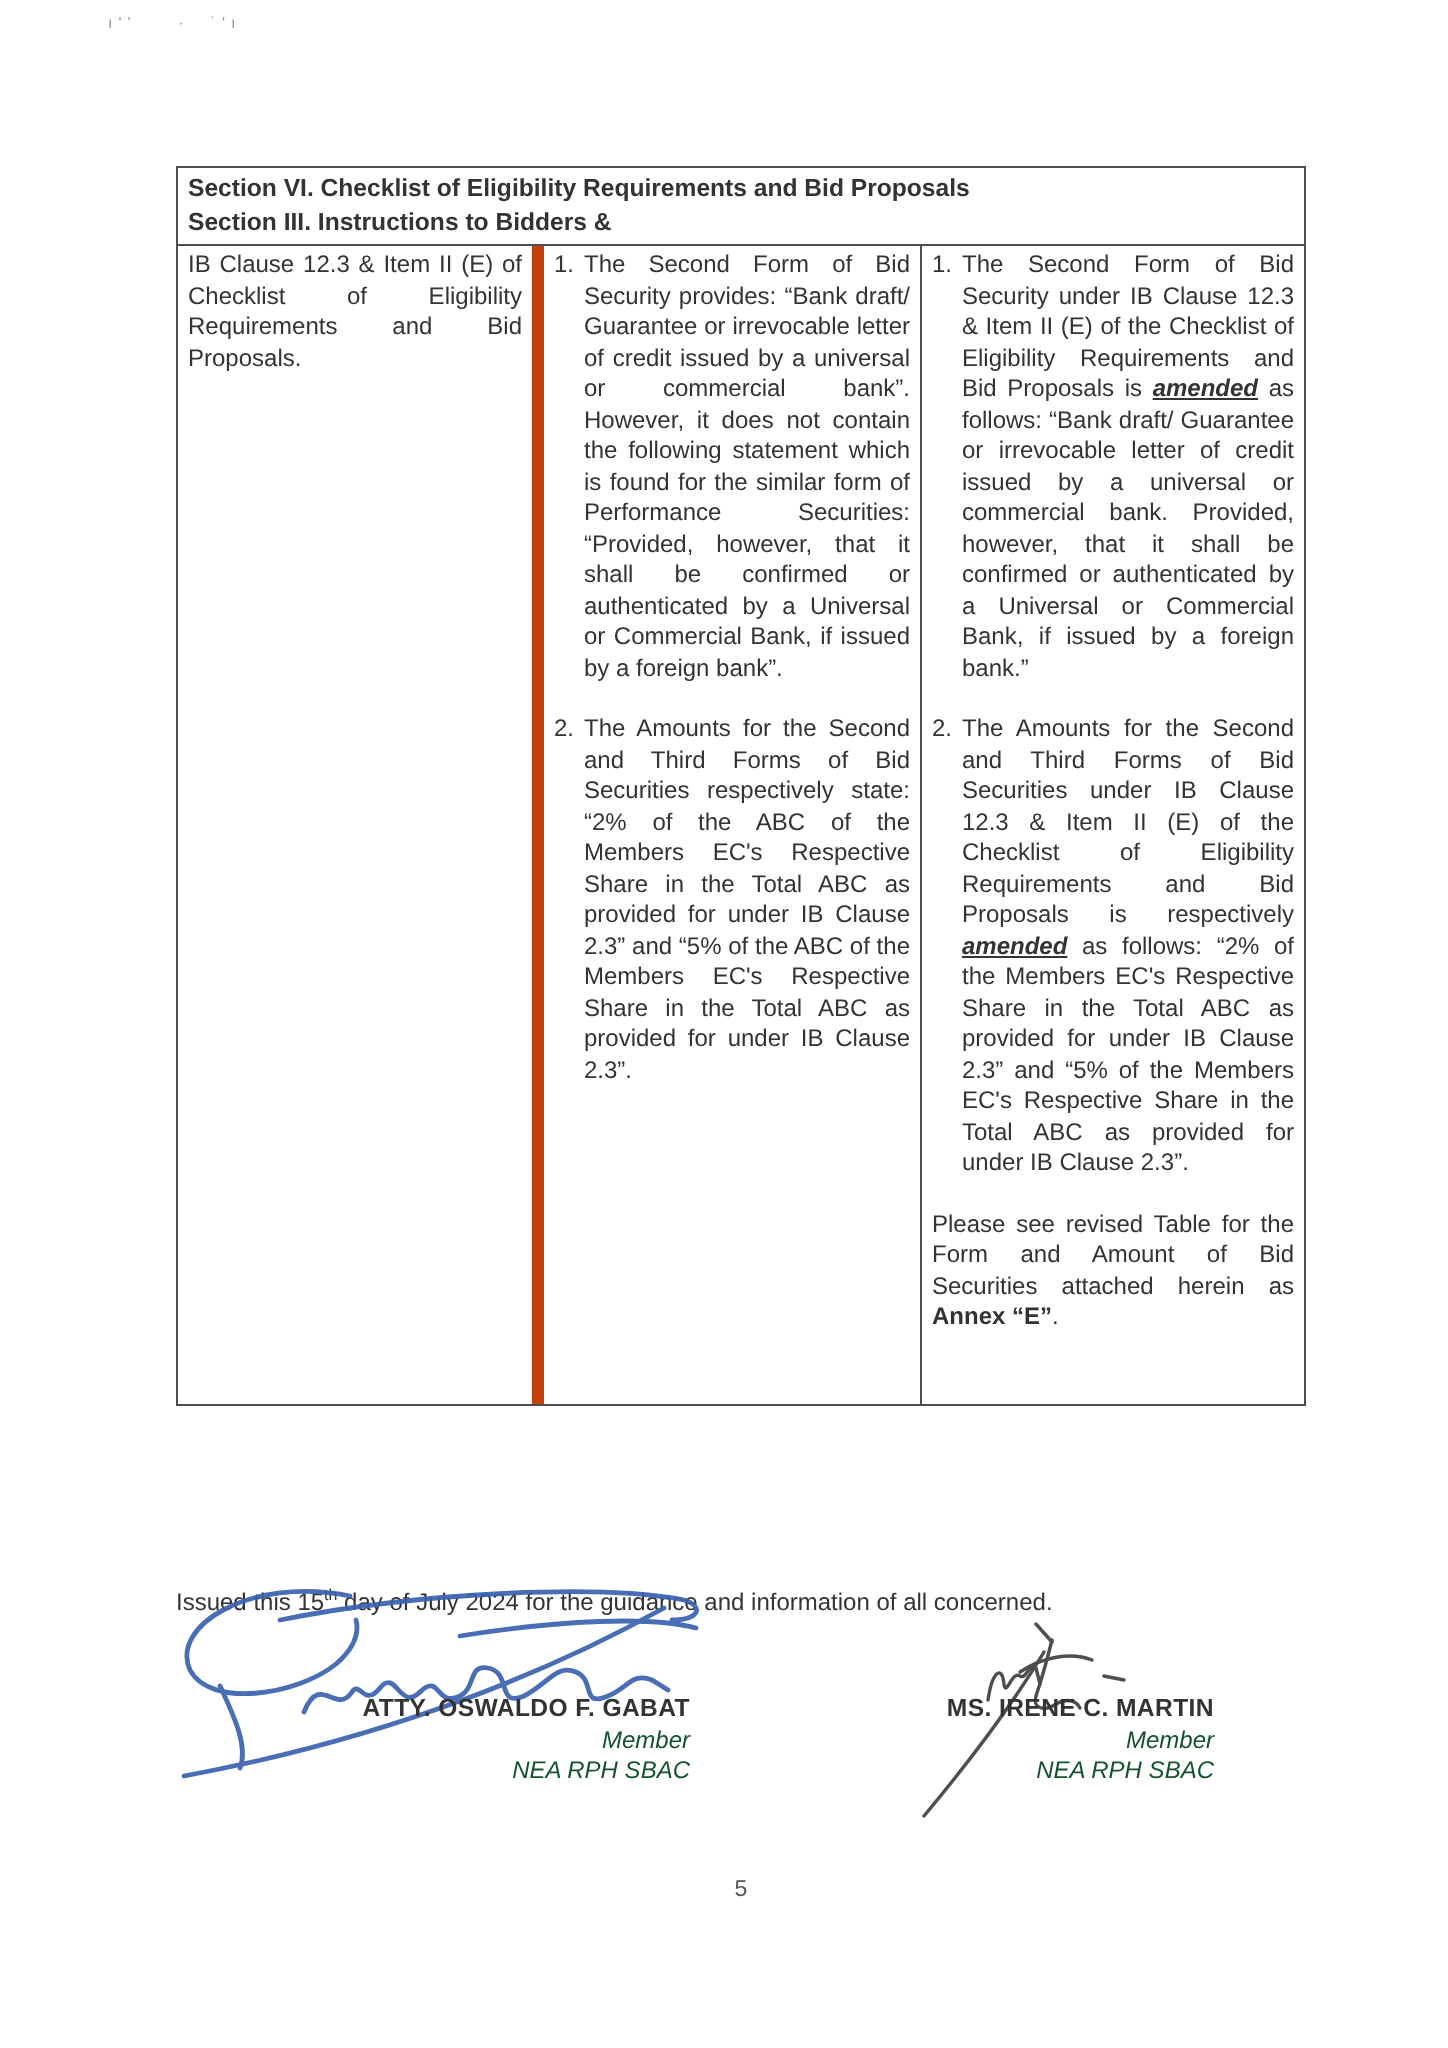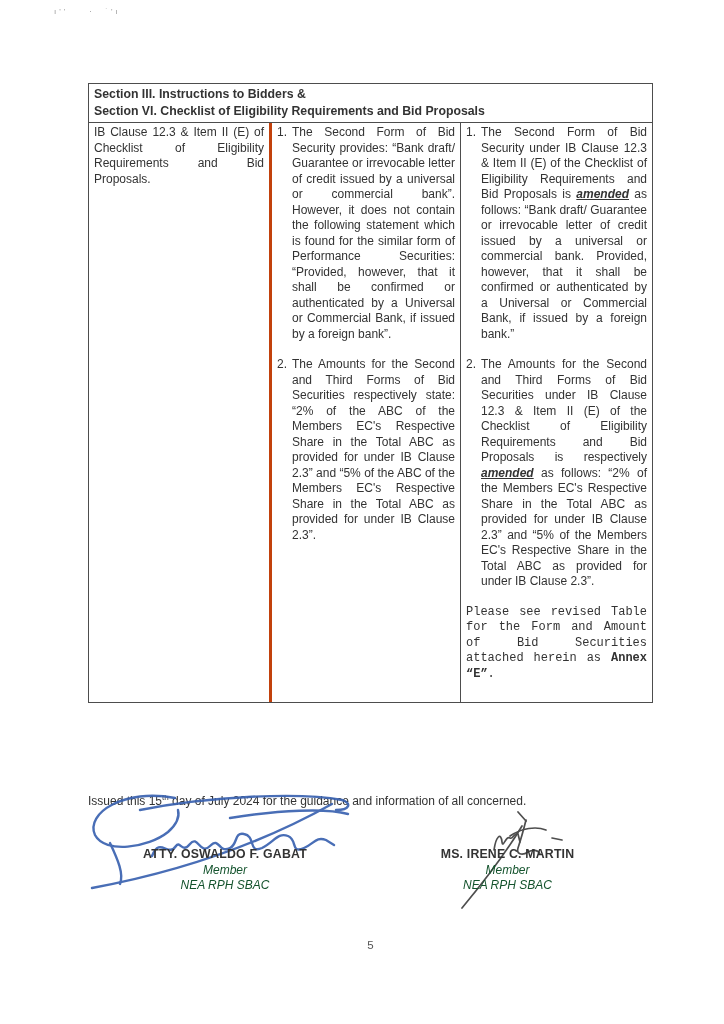--- a/index.html
+++ b/index.html
@@ -15,63 +15,63 @@
     white-space:pre; user-select:none;
   }
   
   .doc-table {
     position:absolute; left:88px; top:83px; width:565px;
     border:1px solid #4d4d4d; font-size:12px; line-height:15.5px;
   }
   .trow { display:flex; border-bottom:1px solid #4d4d4d; }
   .trow.last { border-bottom:none; }
   .cell { padding:2px 5px 4px 5px; }
-  .c1 { width:183px; border-right:3px solid #c2410c; }
+  .c1 { width:183px; border-right:6px solid #c2410c; }
   .c2 { width:189px; border-right:1px solid #4d4d4d; }
   .c3 { flex:1; min-width:0; }
   .row1 .cell { height:74px; }
   .section-cell {
     width:100%; font-weight:bold; font-size:12.3px; line-height:16.5px;
     padding:2px 5px 3px 5px;
   }
   .row3 .cell { min-height:579px; }
   .just { text-align:justify; }
   .li { display:flex; margin-bottom:15px; }
   .li:last-of-type { margin-bottom:0; }
   .num { width:15px; flex:none; }
   .litext { flex:1; min-width:0; text-align:justify; }
   .emph { font-weight:bold; font-style:italic;text-decoration:underline; }
   .b { font-weight:bold; }
-  .note { text-align:justify; margin-top:6px;font-family:Liberation Mono, monospace; }
+  .note { text-align:justify; margin-top:6px; }
   
   .issued { position:absolute; left:88px; top:794px; width:566px; font-size:12px; }
   .issued sup { font-size:8px; vertical-align:super; line-height:0; }
-  .sig-block { position:absolute; text-align:center; font-size:12px; line-height:15.5px; }
+  .sig-block { position:absolute; text-align:right; font-size:12px; line-height:15.5px; }
   .sig-left  { left:105px; top:847px; width:240px; }
-  .sig-right { left:390px; top:847px; width:235px; }
+  .sig-right { left:372px; top:847px; width:235px; }
   .sig-name { font-weight:bold; font-size:12.3px; letter-spacing:.2px; }
   .sig-title, .sig-org { font-style:italic; color:#14532d; }
   .sig-svg { position:absolute; left:80px; top:788px; pointer-events:none; }
   .pagenum {
     position:absolute; left:88px; top:939px; width:565px;
     text-align:center; font-size:11.5px; color:#555;
   }
 </style>
 </head>
 <body>
 
 <div class="specks">ı''    ·  ˙'ı</div>
 
 <div class="doc-table">
 
 
   <div class="trow">
     <div class="section-cell">
+      <div>Section VI. Checklist of Eligibility Requirements and Bid Proposals</div>
       <div>Section III. Instructions to Bidders &amp;</div>
-      <div>Section VI. Checklist of Eligibility Requirements and Bid Proposals</div>
     </div>
   </div>
 
   <div class="trow row3 last">
     <div class="cell c1 just">IB Clause 12.3 &amp; Item II (E) of Checklist of Eligibility Requirements and Bid Proposals.</div>
 
     <div class="cell c2">
       <div class="li">
         <span class="num">1.</span>
         <div class="litext">The Second Form of Bid Security provides: “Bank draft/ Guarantee or irrevocable letter of credit issued by a universal or commercial bank”. However, it does not contain the following statement which is found for the similar form of Performance Securities: “Provided, however, that it shall be confirmed or authenticated by a Universal or Commercial Bank, if issued by a foreign bank”.</div>

